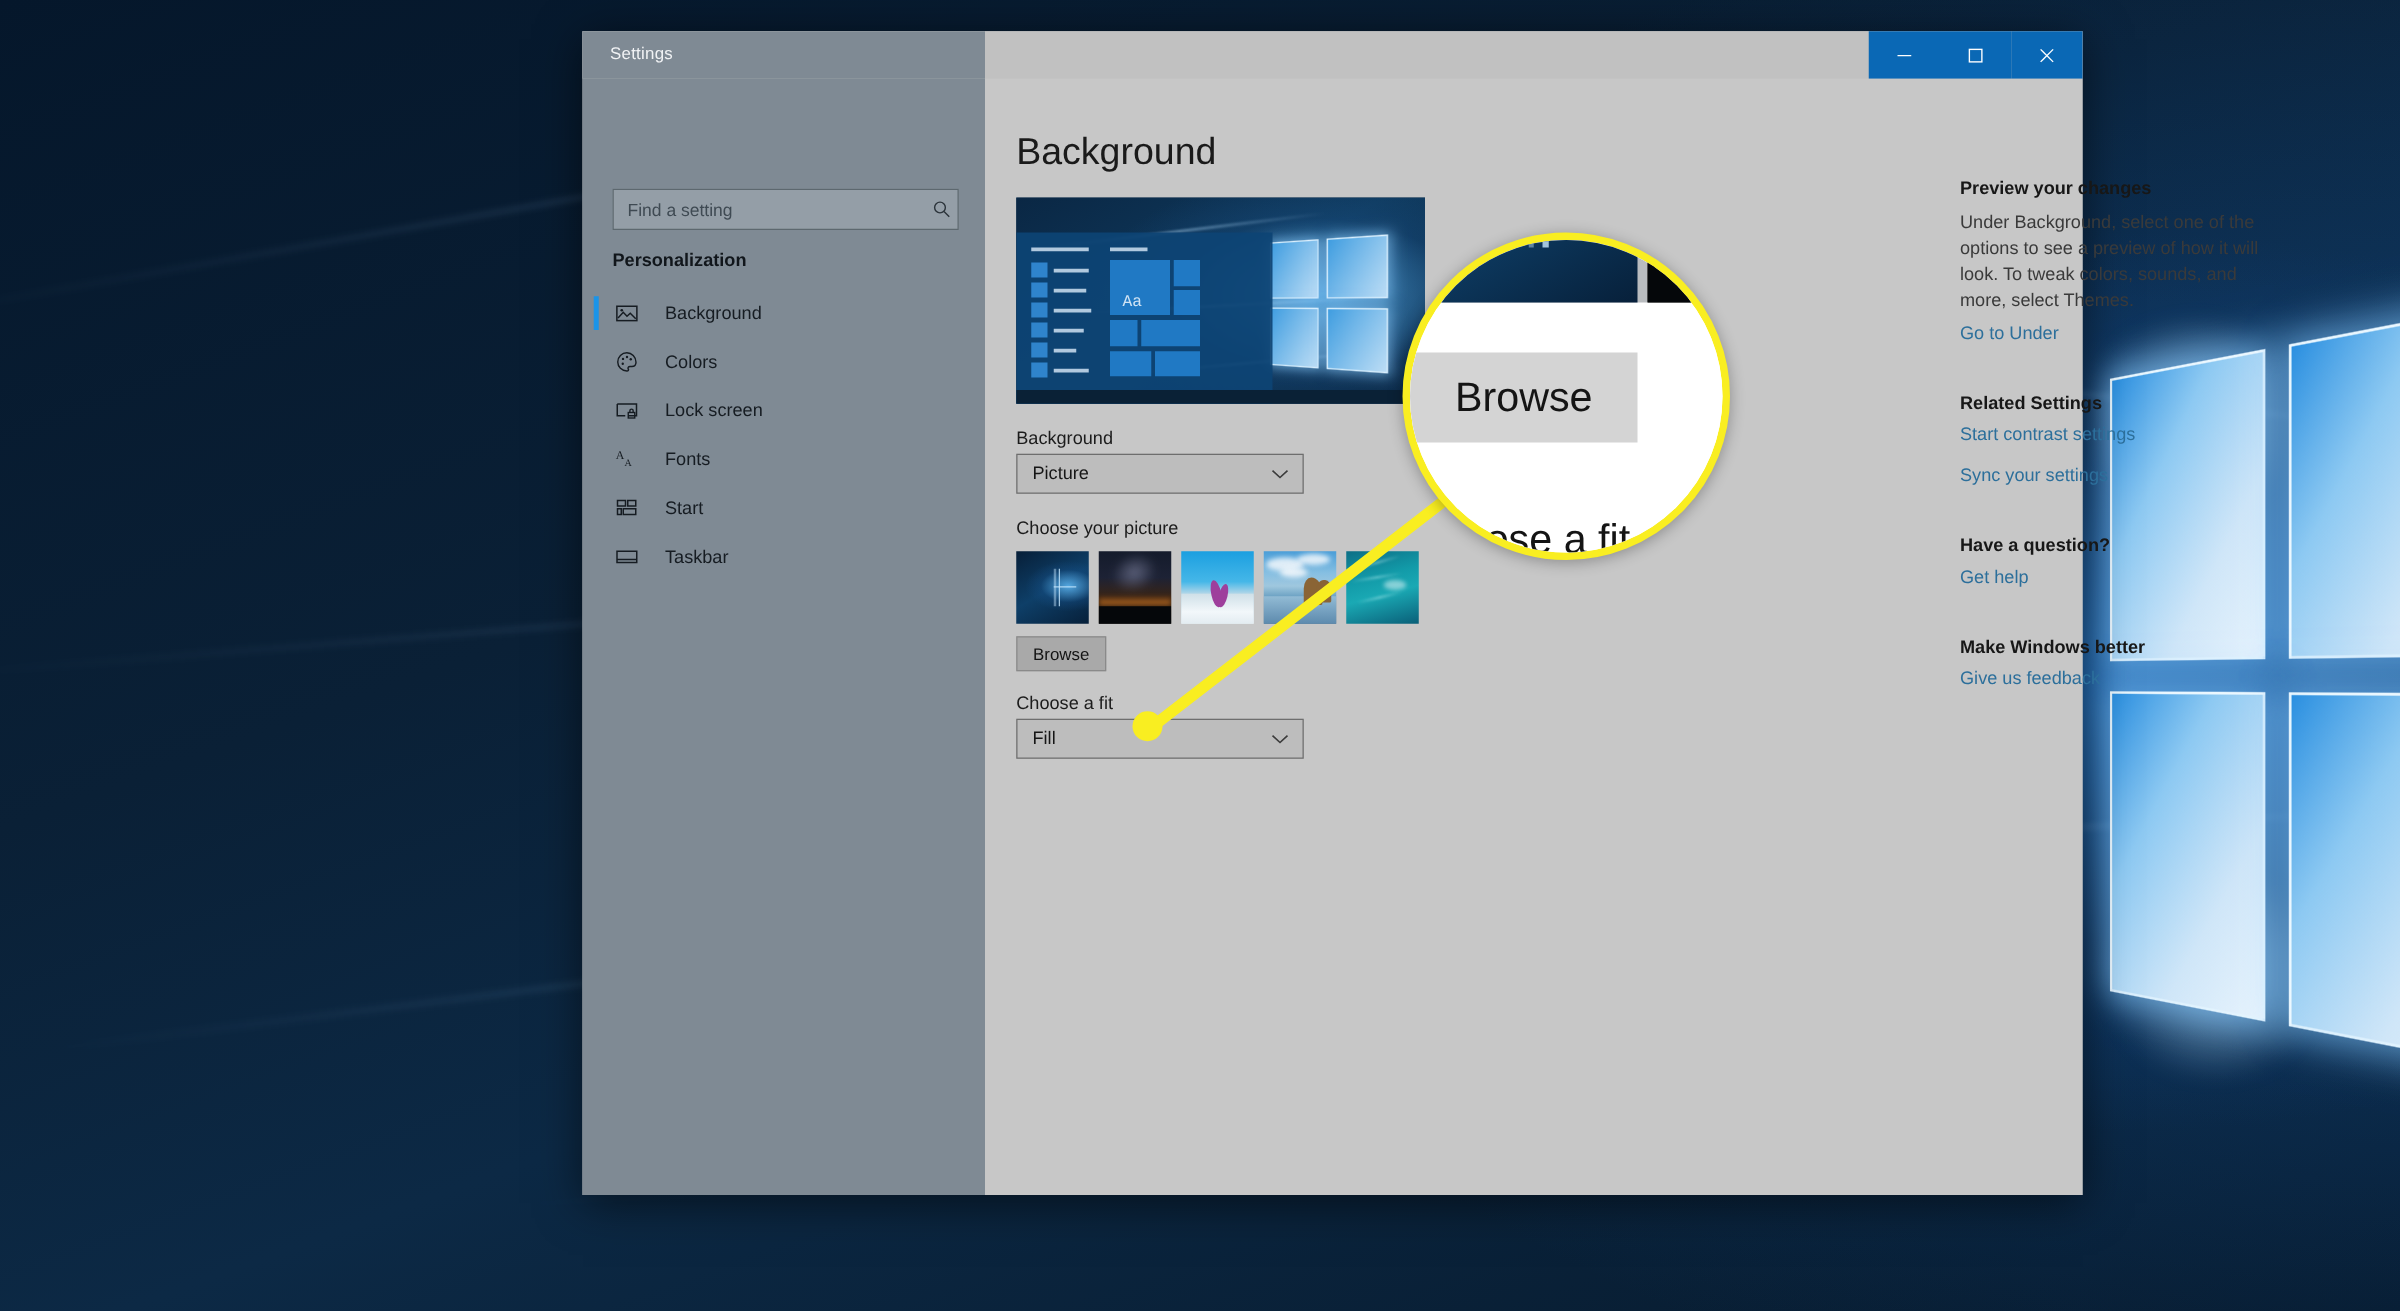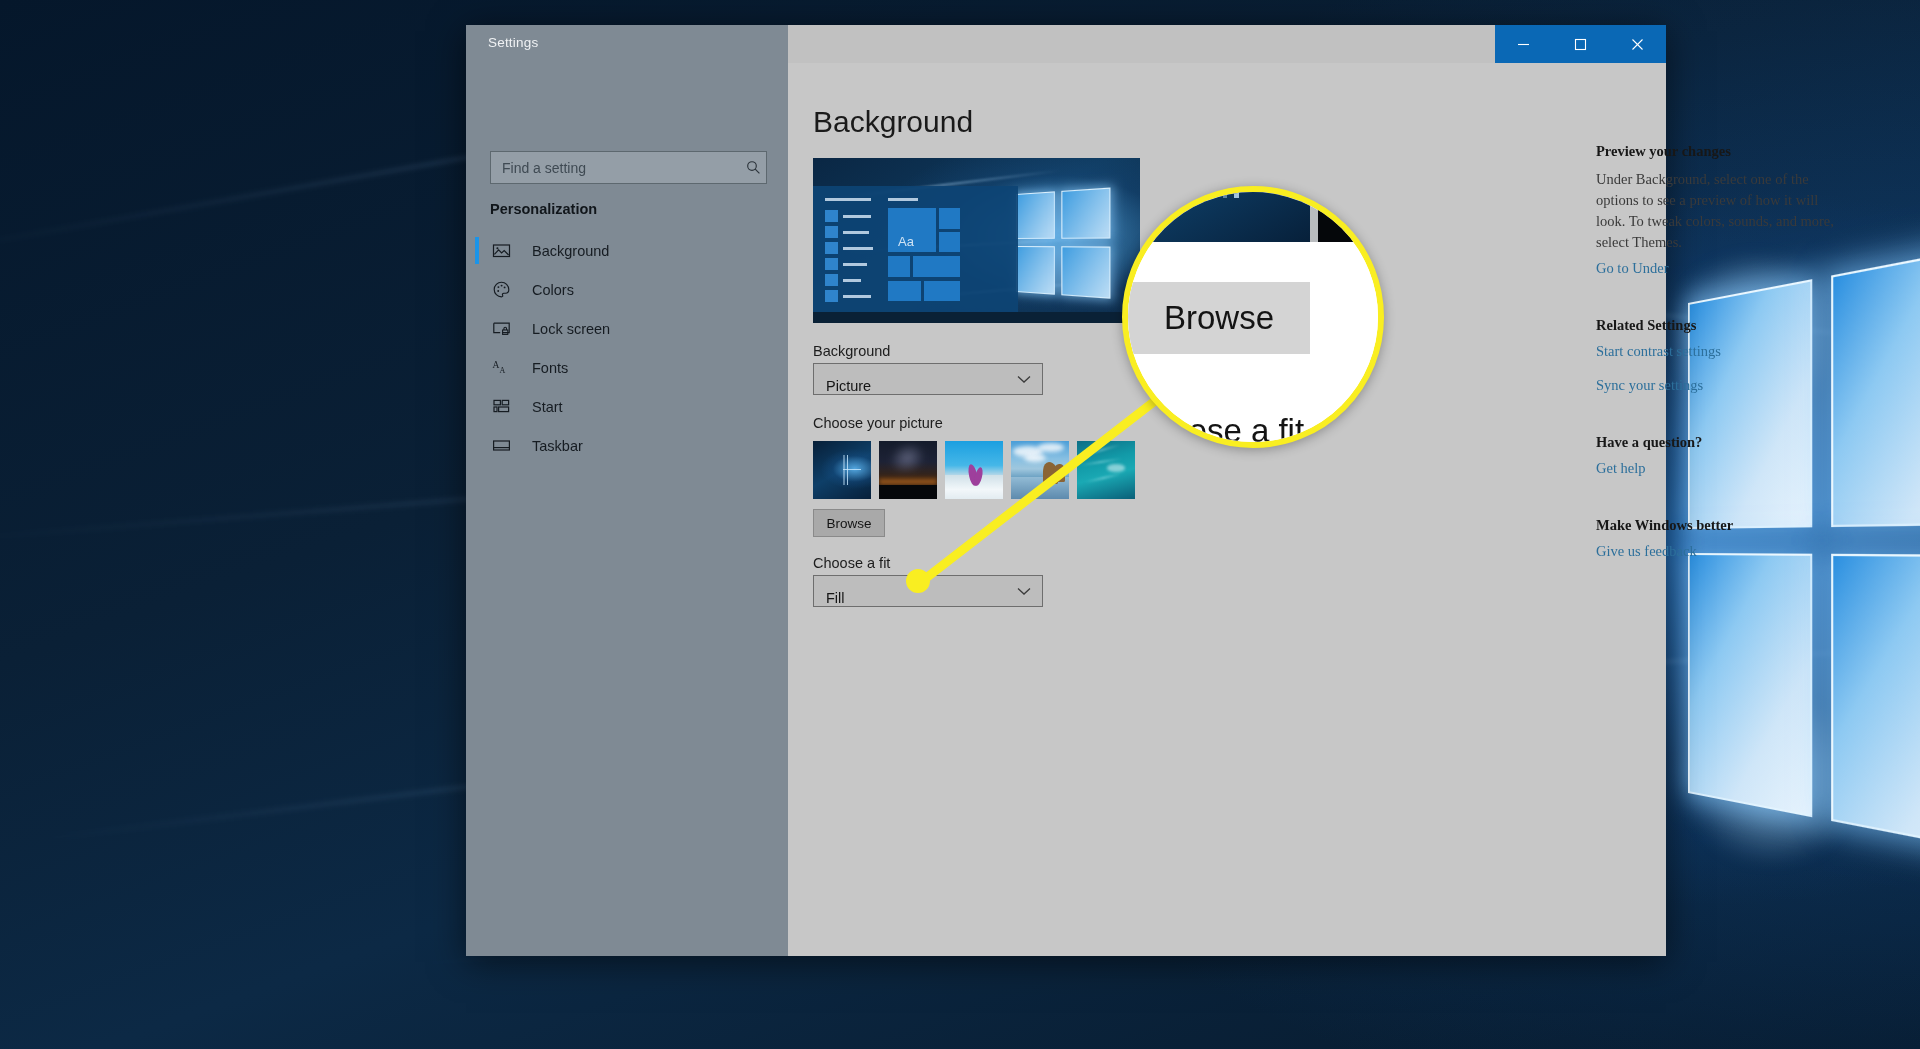--- a/index.html
+++ b/index.html
@@ -66,52 +66,52 @@
   .nav-item{position:relative;height:39px;display:flex;align-items:center;}
   .nav-item .sel-bar{position:absolute;left:9px;top:6px;width:4px;height:27px;background:#1b94e8;display:none;}
   .nav-item.selected .sel-bar{display:block;}
   .nav-item .ico{width:22px;height:22px;margin-left:24px;display:flex;align-items:center;justify-content:center;}
   .nav-item .lbl{margin-left:20px;font-size:14.5px;color:#161c22;}
 
   
   #content{position:absolute;left:322px;top:38px;right:0;bottom:0;background:#c7c7c7;}
   #page-title{position:absolute;left:25px;top:42px;font-size:30px;font-weight:normal;color:#1a1a1a;}
   
-  #preview{position:absolute;left:25px;top:95px;width:327px;height:165px;overflow:hidden;background:#0d2c4a;}
+  #preview{position:absolute;left:25px;top:95px;width:327px;height:165px;overflow:hidden;background:#0d2c4a;font-family:Liberation Mono, monospace;}
   #pv-wall{position:absolute;inset:0;background:
       radial-gradient(ellipse 240px 130px at 74% 48%, rgba(90,180,240,.78) 0%, rgba(30,90,150,.25) 48%, rgba(10,40,70,0) 76%),
       linear-gradient(150deg,#0a2744 0%,#0f3a5e 48%,#0a2540 100%);}
   .pvstreak{position:absolute;height:2px;background:linear-gradient(90deg,rgba(170,215,255,0),rgba(180,222,255,.5),rgba(170,215,255,0));filter:blur(1px);}
   #pv-logo{position:absolute;left:203px;top:36px;width:86px;height:96px;transform:perspective(240px) rotateY(-19deg);transform-origin:left center;}
   #pv-logo i{position:absolute;display:block;background:linear-gradient(120deg,#3f9de0,#bcddf5);box-shadow:0 0 9px 2px rgba(140,205,255,.62);border:1px solid rgba(230,246,255,.85);}
   #pv-start{position:absolute;left:0;top:28px;width:205px;height:137px;background:rgba(13,68,116,.93);}
   .pv-tile{position:absolute;background:#2079c4;}
   .pv-line{position:absolute;height:3px;background:#cfe2f2;opacity:.85;}
   .pv-ic{position:absolute;width:13px;background:#2f84cc;}
   #pv-aa{position:absolute;left:85px;top:48px;font-size:13px;color:#cfe3f4;}
   #pv-taskbar{position:absolute;left:0;bottom:0;width:100%;height:11px;background:#0a2136;}
 
   .field-label{position:absolute;font-size:14.5px;color:#1c1c1c;}
   .combo{position:absolute;height:30px;background:#bdbdbd;border:1px solid #6e6e6e;
-    display:flex;align-items:flex-end;}
+    display:flex;align-items:center;}
   .combo .val{padding-left:12px;font-size:14.5px;color:#161616;}
   .combo .chev{position:absolute;right:11px;top:0;height:30px;display:flex;align-items:center;}
   #lbl-background{left:25px;top:280px;}
   #combo-background{left:25px;top:300px;width:228px;}
   #lbl-choose-picture{left:25px;top:352px;}
   #thumbs{position:absolute;left:25px;top:378px;display:flex;gap:8px;}
   .thumb{width:58px;height:58px;overflow:hidden;position:relative;cursor:pointer;}
   #btn-browse{position:absolute;left:25px;top:446px;width:70px;height:26px;background:#a9a9a9;
     border:1px solid #8a8a8a;display:flex;align-items:center;justify-content:center;
     font-size:13.5px;color:#141414;cursor:pointer;}
   #lbl-choose-fit{left:25px;top:492px;}
   #combo-fit{left:25px;top:512px;width:228px;}
 
   
-  #infopanel{position:absolute;left:808px;top:80px;width:250px;font-family:Liberation Serif, serif;}
+  #infopanel{position:absolute;left:780px;top:80px;width:250px;}
   .info-h{font-size:14.5px;font-weight:bold;color:#171717;margin-bottom:9px;}
   .info-p{font-size:14.5px;color:#3a3a3a;line-height:21px;margin-bottom:7px;}
   .info-link{font-size:14.5px;color:#2c6f9b;display:block;margin-bottom:17px;cursor:pointer;}
   .info-group{margin-bottom:40px;}
 
   
   #callout{position:absolute;left:0;top:0;width:1920px;height:1049px;pointer-events:none;}
   #mag-circle{position:absolute;left:1122px;top:186px;width:250px;height:250px;border-radius:50%;
     border:6px solid #f9ee21;background:#ffffff;overflow:hidden;box-shadow:0 2px 12px rgba(0,0,0,.3);}
   #mag-inner{position:absolute;left:-182px;top:-132px;width:620px;height:560px;}

